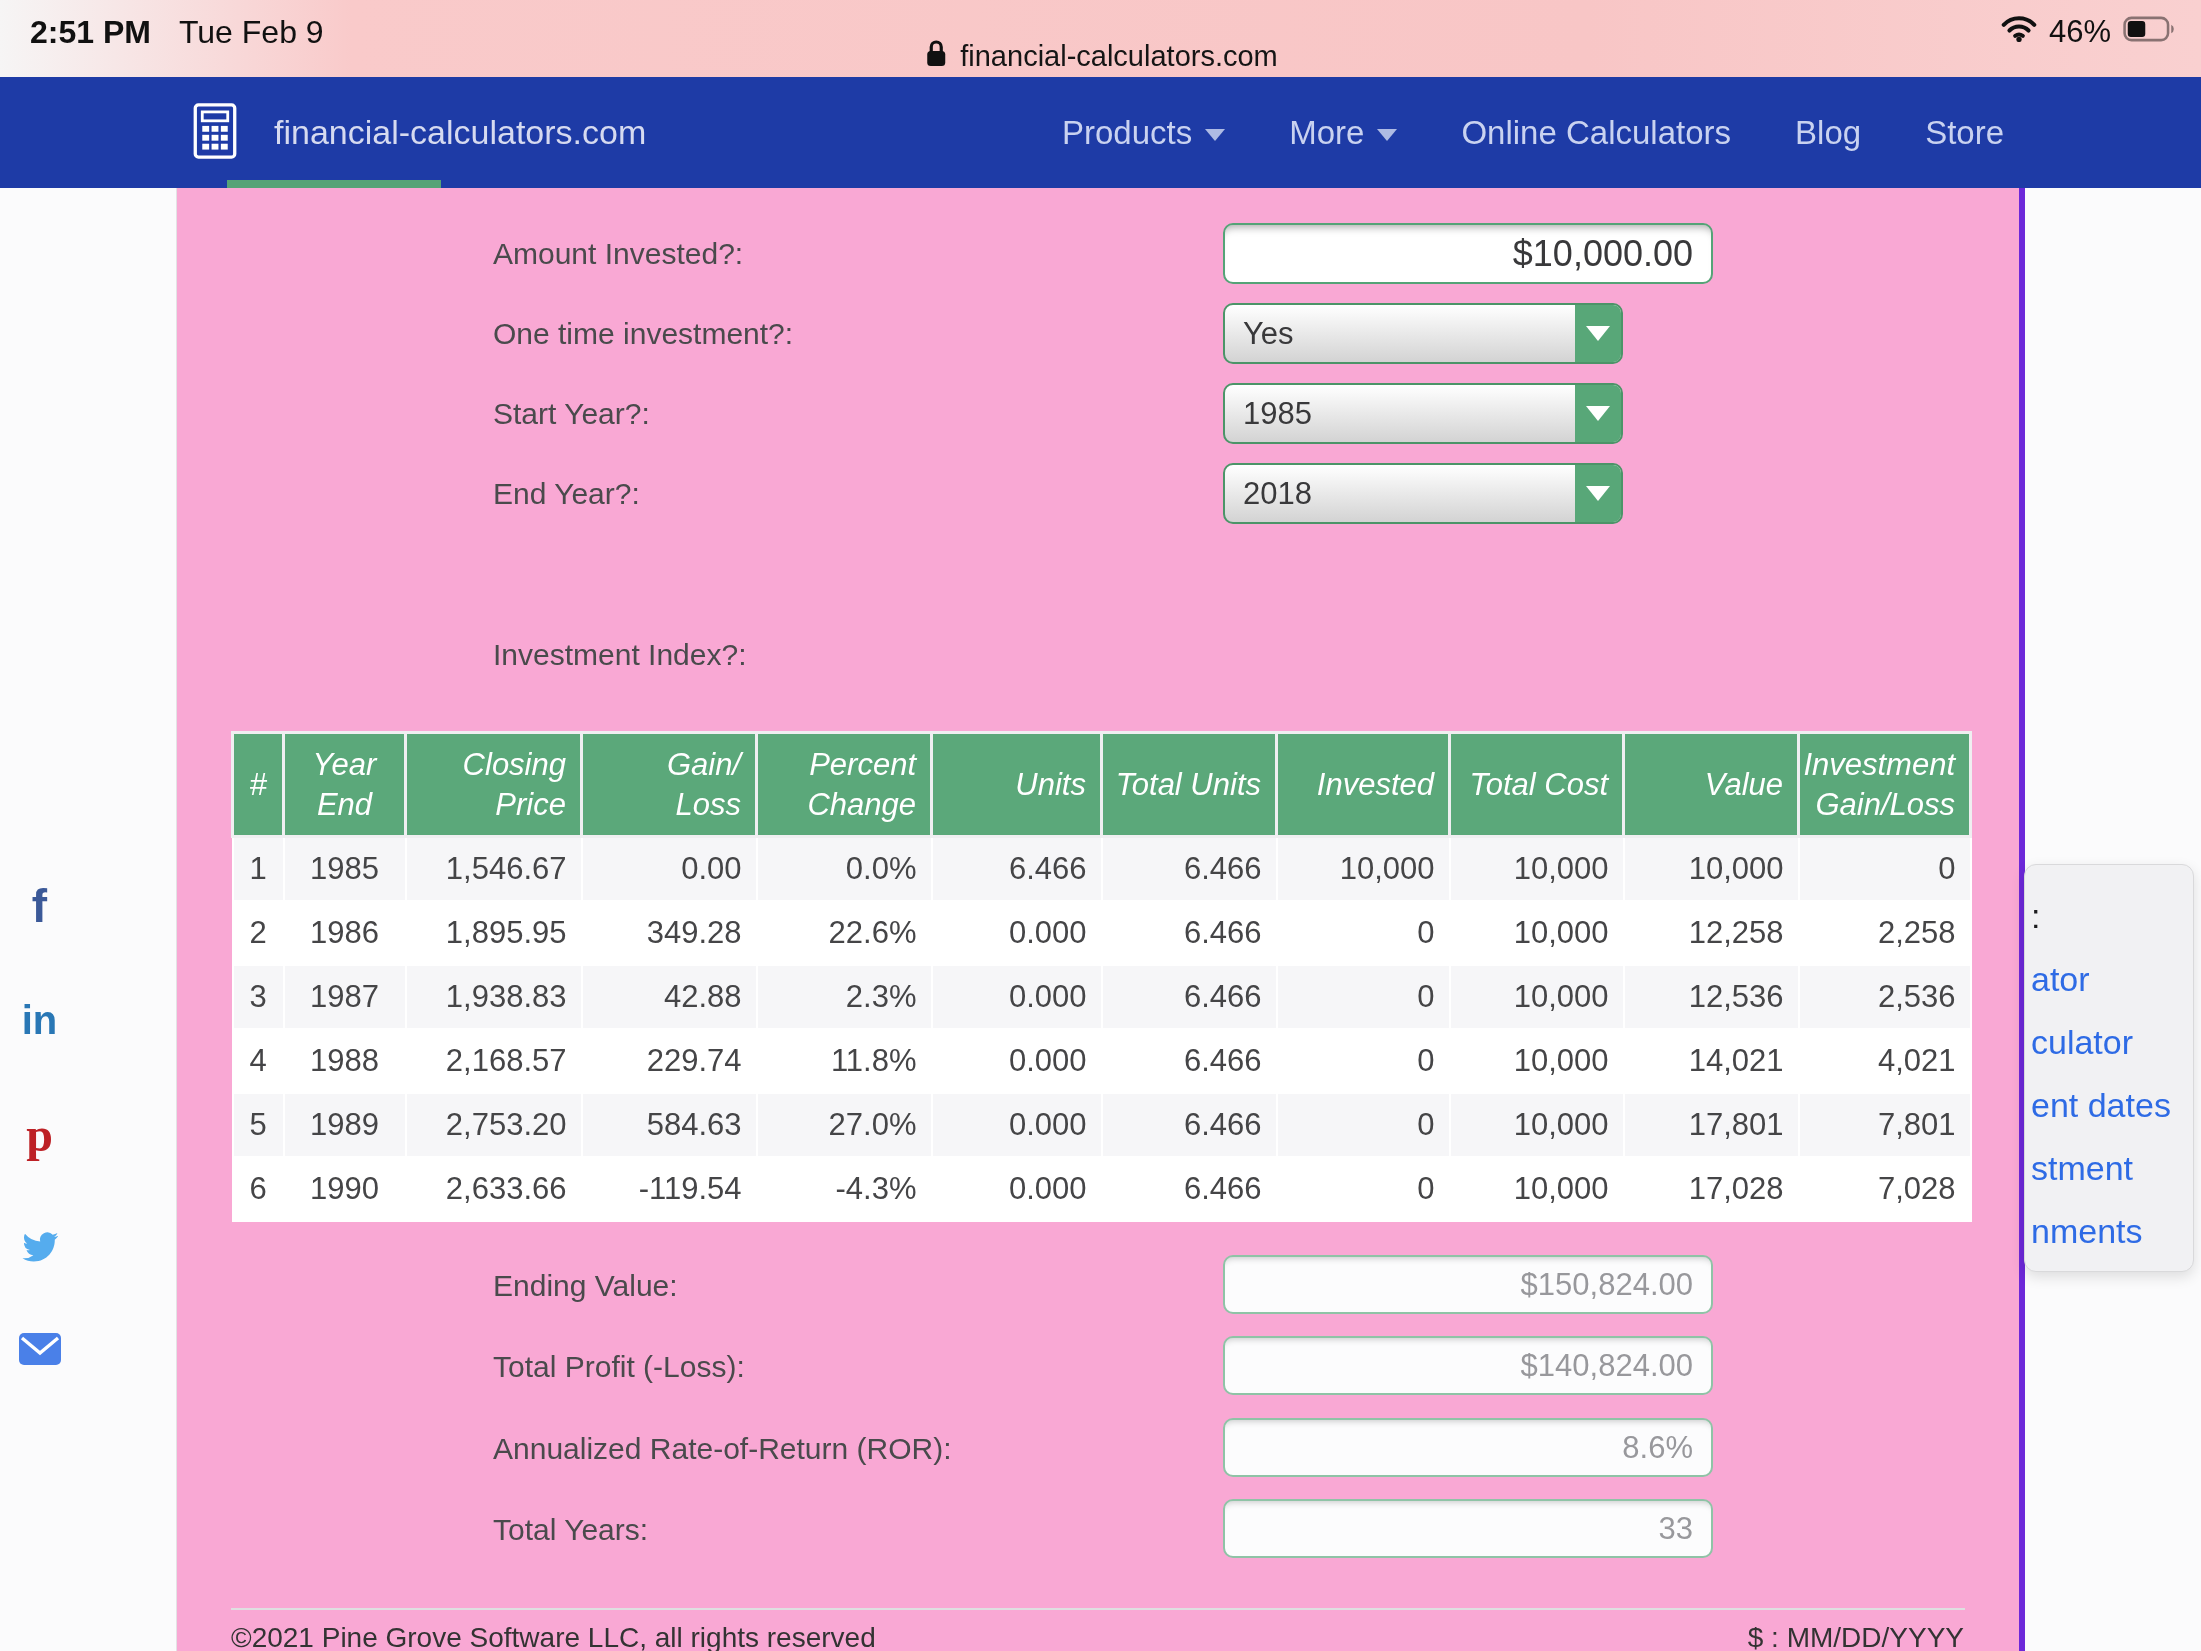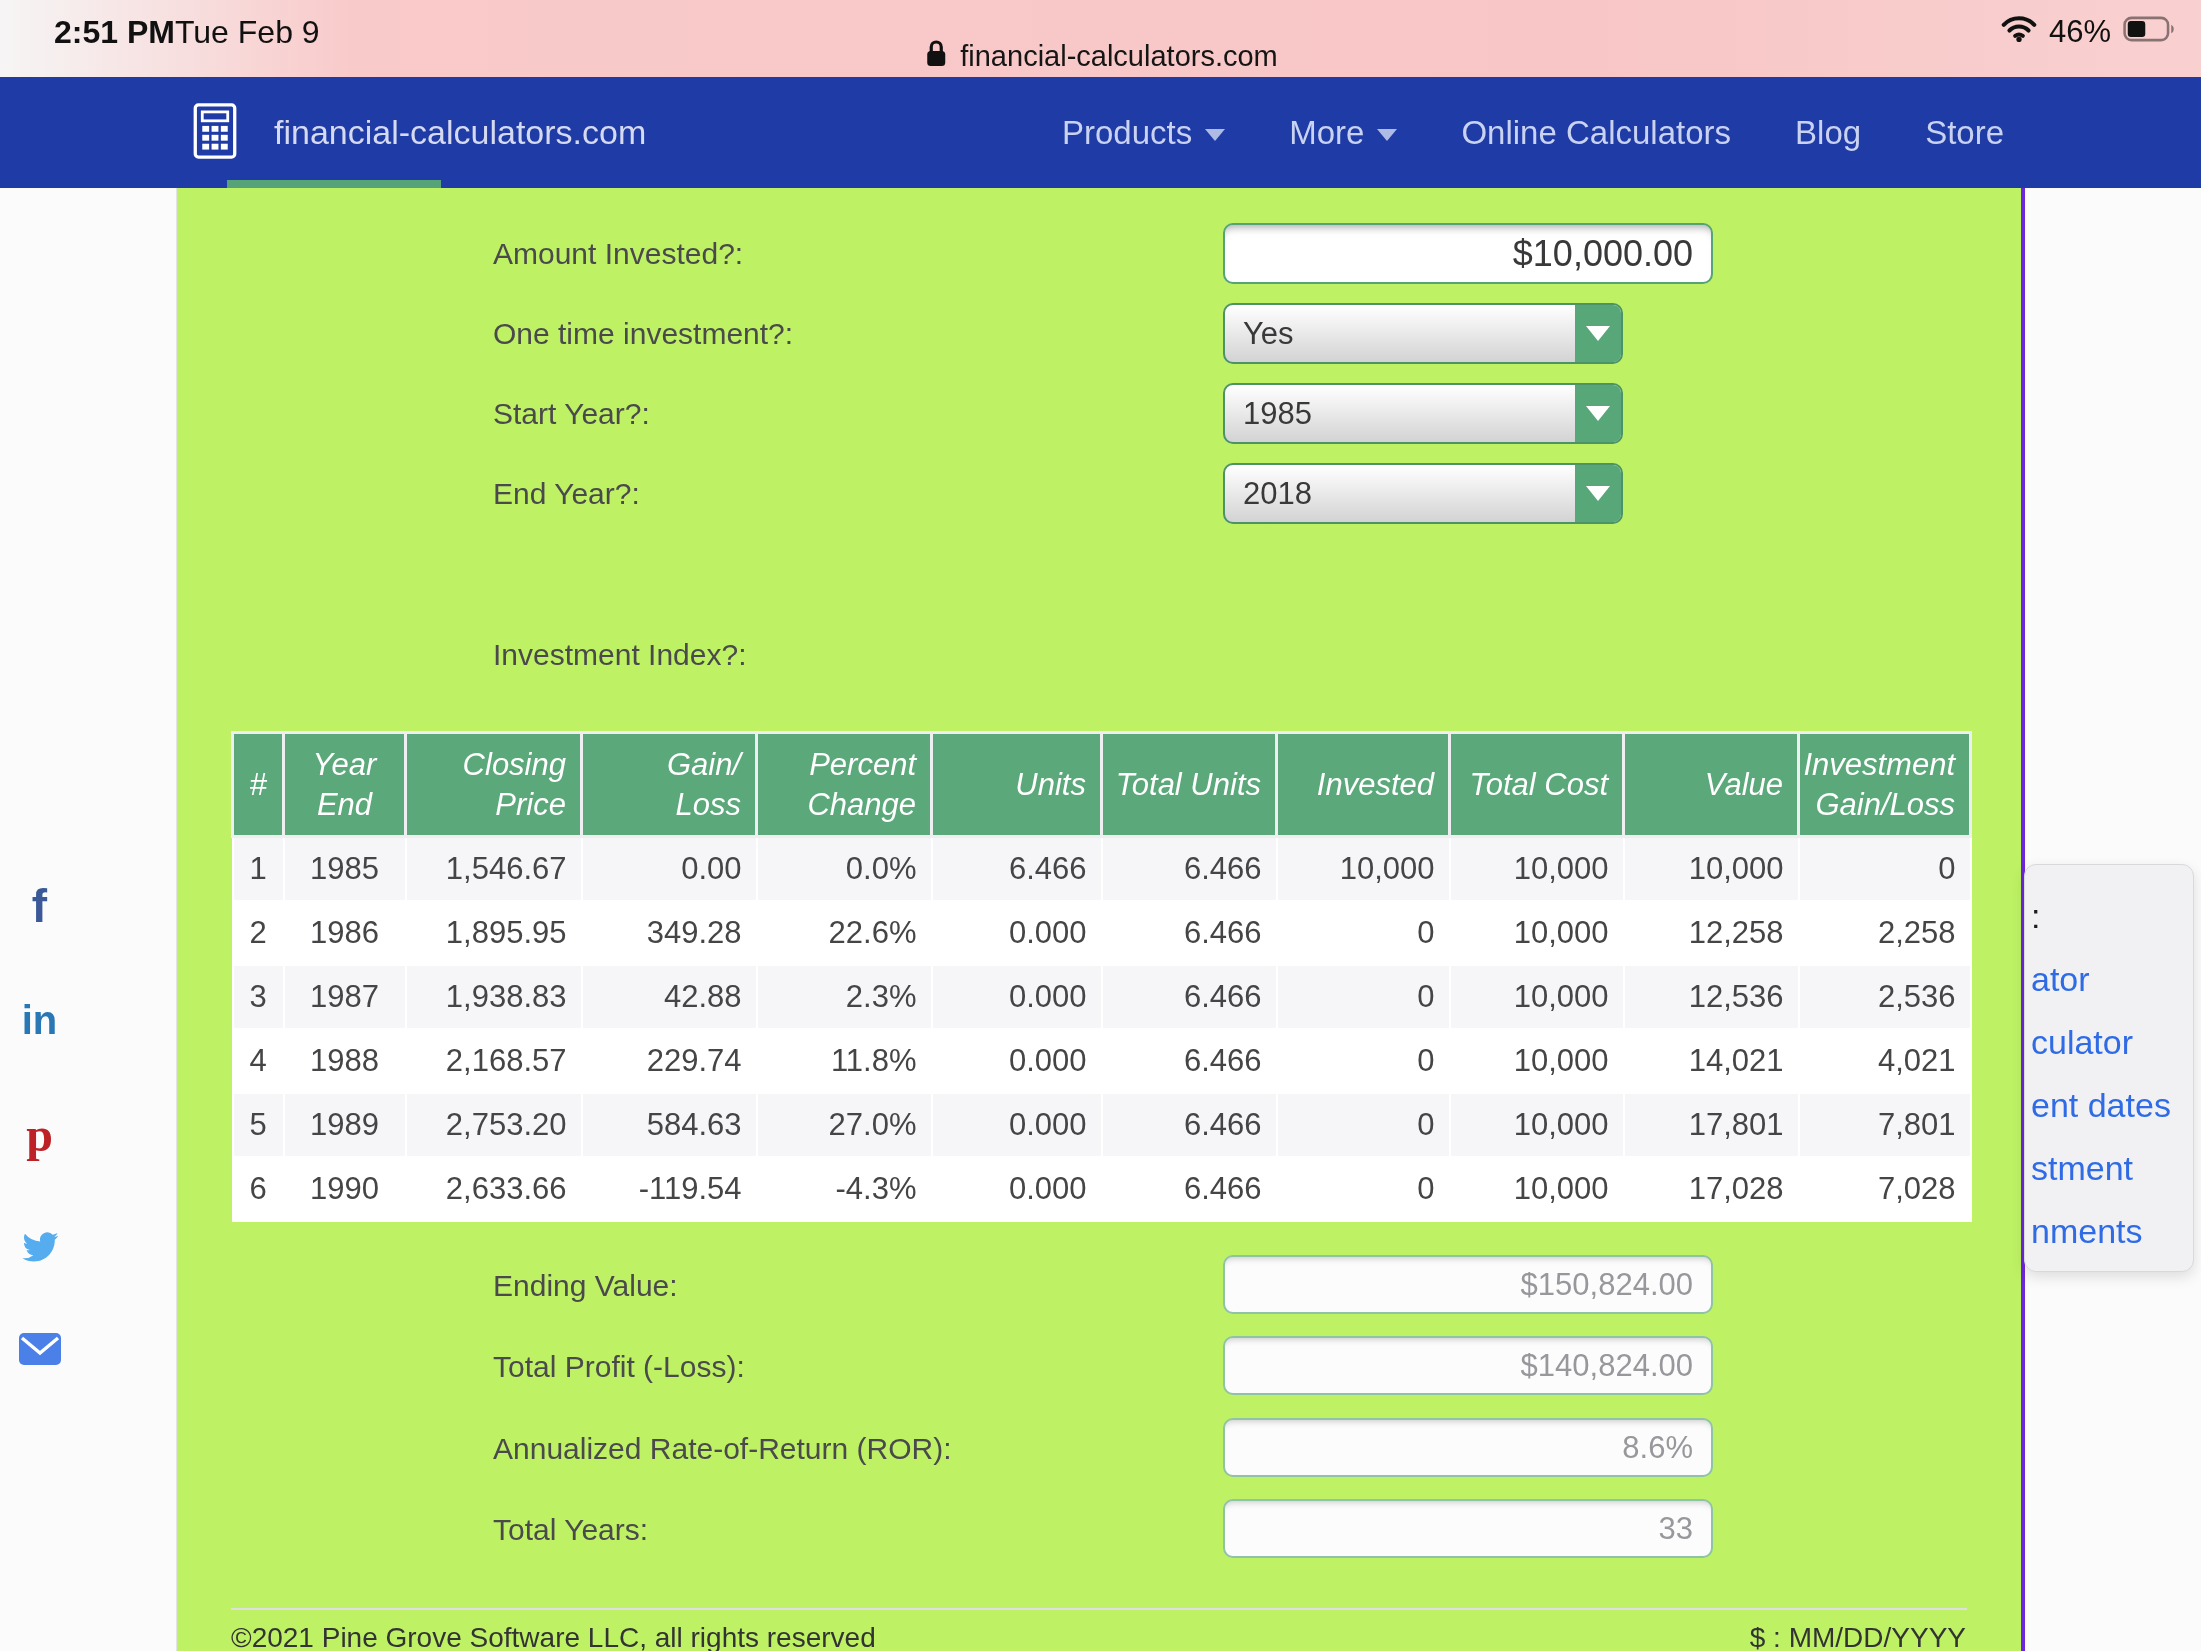--- a/index.html
+++ b/index.html
@@ -2,39 +2,39 @@
 <html><head>
 <meta charset="utf-8">
 <style>
   html,body{margin:0;padding:0;background:#FBFBFC;}
   .screen{position:relative;width:2202px;height:1651px;overflow:hidden;
     font-family:"Liberation Sans",sans-serif;-webkit-font-smoothing:antialiased;}
 
   
   .status-bar{position:absolute;top:0;left:0;right:0;height:77px;
     background:linear-gradient(90deg,#f6f5f5 0%,#f9caca 16%,#f8c6c6 72%,#f9d0d0 100%);}
-  .sb-left{position:absolute;left:30px;top:10px;height:44px;display:flex;align-items:center;color:#111;margin-left:24px;}
+  .sb-left{position:absolute;left:30px;top:10px;height:44px;display:flex;align-items:center;gap:28px;color:#111;}
   .sb-time{font-size:32px;font-weight:700;}
   .sb-date{font-size:32px;}
   .sb-center{position:absolute;left:50%;transform:translateX(-50%);top:38px;display:flex;align-items:center;gap:12px;color:#151515;font-size:29px;}
   .sb-right{position:absolute;right:26px;top:10px;height:44px;display:flex;align-items:center;gap:12px;color:#111;font-size:31px;}
 
   
   .navbar{position:absolute;top:77px;left:0;right:0;height:111px;background:#1E3BA6;display:flex;align-items:center;}
   .brand-wrap{display:flex;align-items:center;gap:37px;margin-left:193px;}
   .brand{font-size:34px;color:#D6DAF0;}
   .nav-items{margin-left:auto;margin-right:198px;display:flex;align-items:center;gap:64px;}
   .nav-item{display:flex;align-items:center;gap:13px;font-size:33px;color:#C9D2F0;cursor:pointer;}
   .nav-caret{width:0;height:0;border-left:10px solid transparent;border-right:10px solid transparent;border-top:12px solid #AEBBE4;margin-top:4px;}
 
   .tab-underline{position:absolute;left:227px;top:180px;width:214px;height:8px;background:#55A377;z-index:5;}
 
   
-  .content{position:absolute;left:176px;top:188px;width:1849px;height:1463px;background:#bef264;
-    border-left:1px solid #E3E3E5;border-right:4px solid #6d28d9;box-sizing:border-box;}
+  .content{position:absolute;left:176px;top:188px;width:1849px;height:1463px;background:#f9a8d4;
+    border-left:1px solid #E3E3E5;border-right:6px solid #6d28d9;box-sizing:border-box;}
 
   .form-row{position:absolute;left:0;width:100%;height:61px;}
   .flabel{position:absolute;left:316px;top:0;height:61px;line-height:61px;font-size:30px;color:#4A4A4C;white-space:nowrap;}
   .field-slot{position:absolute;left:1046px;top:0;width:490px;height:61px;}
 
   .text-input{box-sizing:border-box;width:490px;height:61px;background:#fff;border:2px solid #55A377;border-radius:10px;
     box-shadow:inset 0 9px 8px -7px rgba(0,0,0,.35);display:flex;align-items:center;justify-content:flex-end;
     padding-right:18px;font-size:36px;color:#39393B;}
   .select{position:relative;box-sizing:border-box;width:400px;height:61px;border:2px solid #4C9468;border-radius:10px;
     background:linear-gradient(#FFFFFF,#D3D3D3);display:flex;align-items:center;overflow:hidden;cursor:pointer;}

